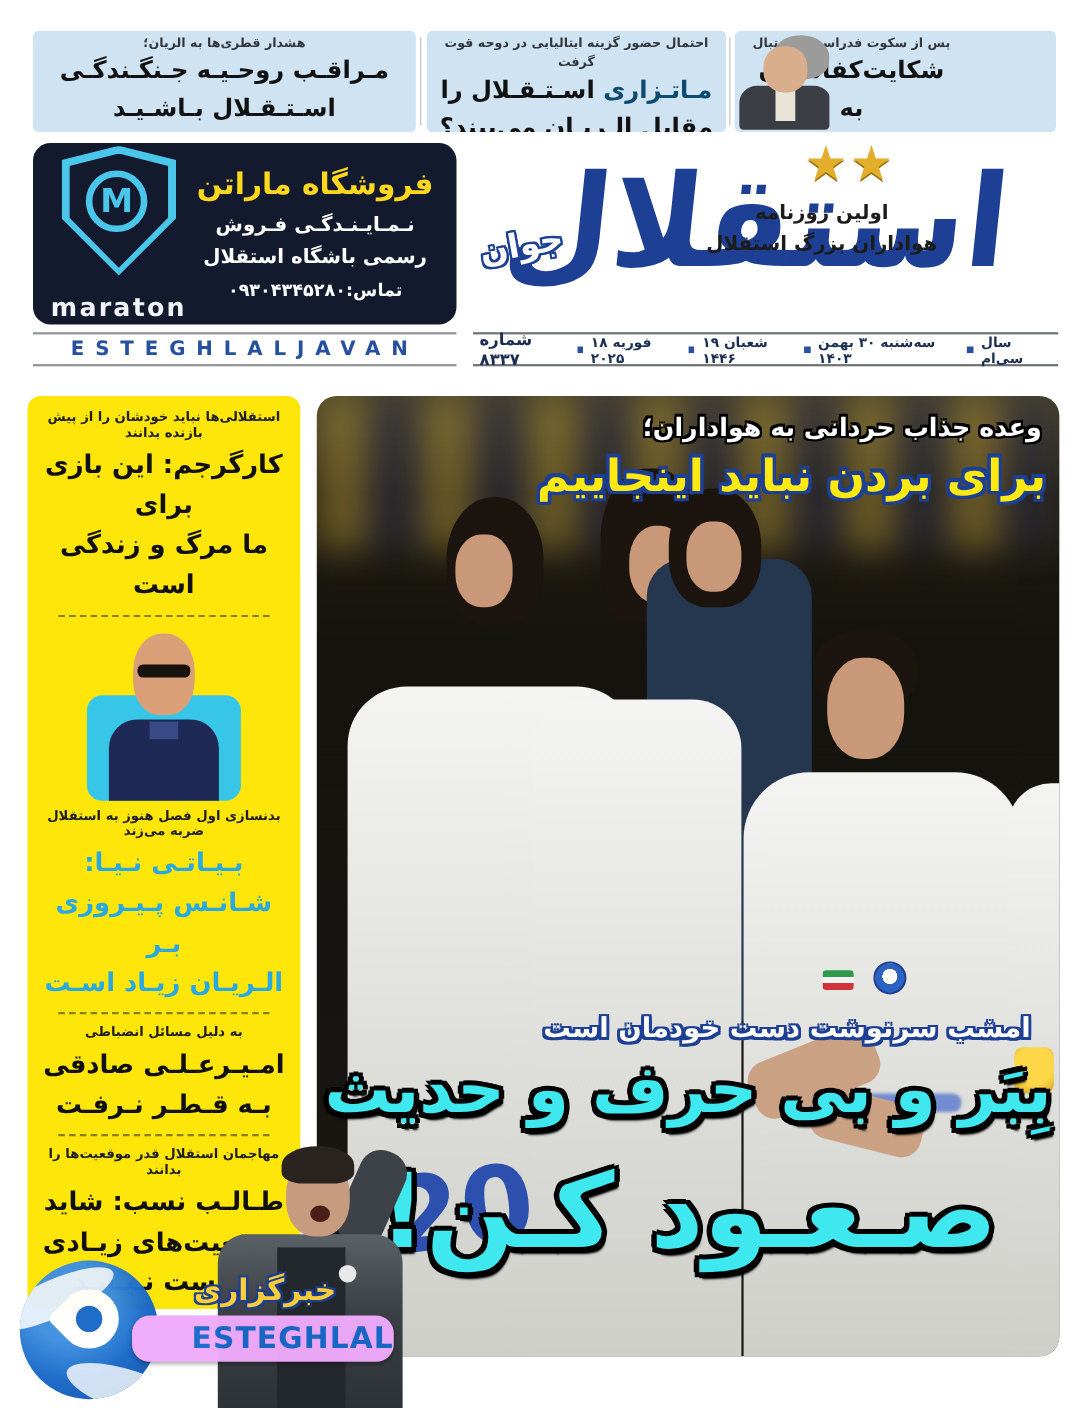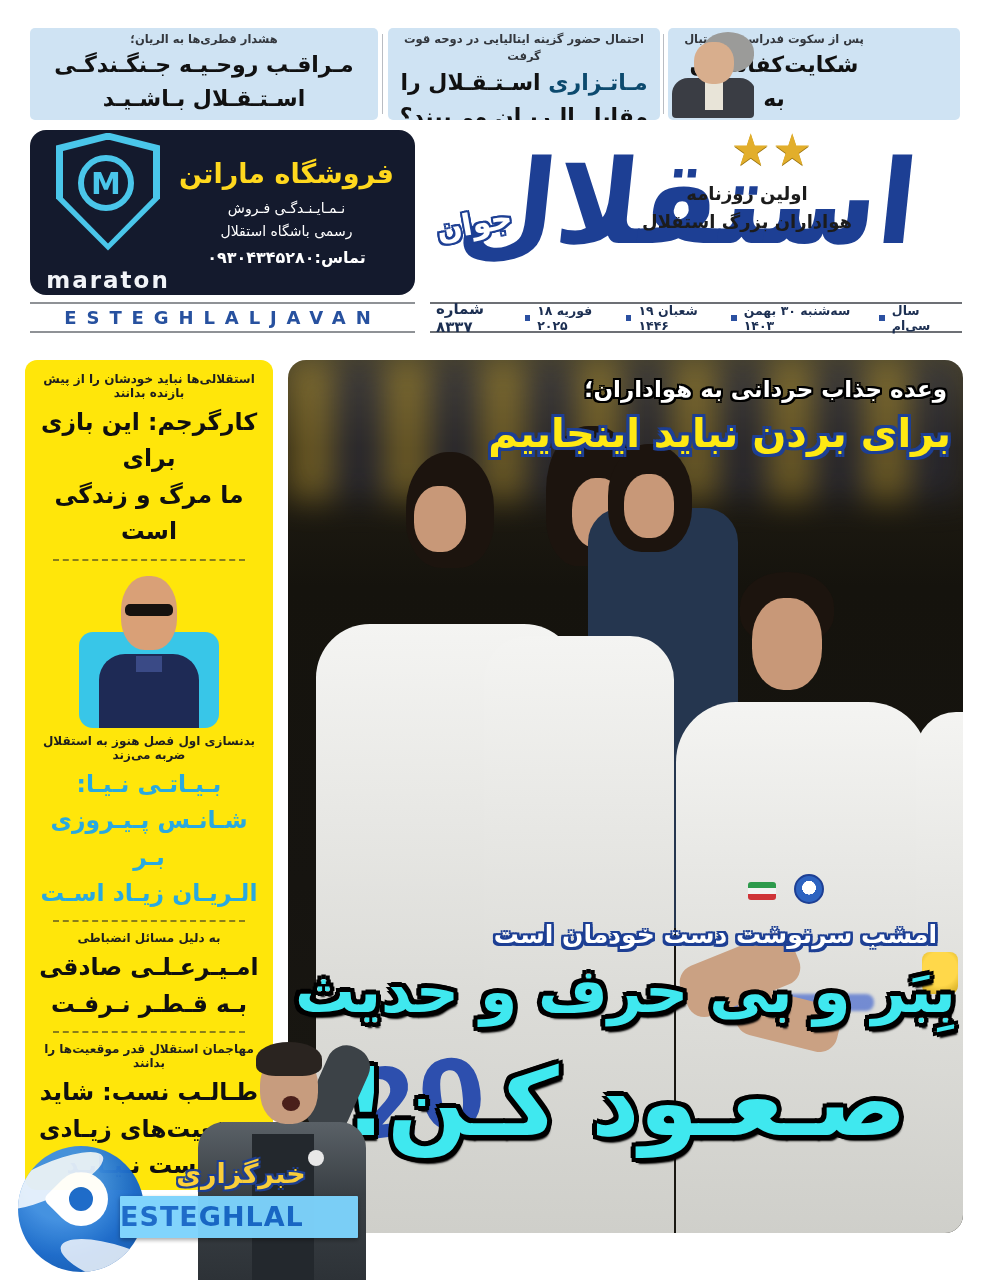--- a/index.html
+++ b/index.html
@@ -28,21 +28,21 @@
 
   
   #maraton { left:30px; top:130px; width:385px; height:165px; background:#141a2d; border-radius:16px; display:flex; flex-direction:row; align-items:center; padding:10px 14px; }
   .shield-wrap { width:128px; text-align:center; }
   .shield { position:relative; width:104px; height:118px; margin:0 auto; background:#4ac6ea; clip-path:polygon(50% 0,100% 11%,100% 56%,50% 100%,0 56%,0 11%); }
   .shield .inner { position:absolute; left:7px; top:7px; width:90px; height:104px; background:#141a2d; clip-path:polygon(50% 0,100% 11%,100% 56%,50% 100%,0 56%,0 11%); }
   .shield .ring { position:absolute; left:22px; top:22px; width:56px; height:56px; border-radius:50%; border:6px solid #4ac6ea; color:#4ac6ea; font-size:30px; font-weight:900; line-height:46px; }
   .brand-latin { color:#f2f4f8; font-weight:700; font-size:23px; letter-spacing:2px; margin-top:16px; }
   .ad-text { flex:1; text-align:center; color:#fff; }
   .ad-title { color:#ffd81e; font-size:27px; font-weight:900; margin-bottom:8px; }
-  .ad-line { font-size:14px; font-weight:400; line-height:1.6; }
+  .ad-line { font-size:18px; font-weight:700; line-height:1.6; }
   .ad-phone { font-size:16px; font-weight:900; margin-top:6px; }
 
   
   #masthead { left:430px; top:122px; width:532px; height:176px; }
   .logo-big { position:absolute; right:8px; top:10px; width:100%; text-align:center; font-size:112px; font-weight:900; color:#1d3f94; transform:skewX(-6deg) scaleY(1.04); letter-spacing:-4px; line-height:1.25; }
   .javan-badge { position:absolute; left:6px; top:84px; font-size:30px; font-weight:900; color:#fff; transform:rotate(-10deg);
       text-shadow:2px 2px 0 #1d3f94,-2px 2px 0 #1d3f94,2px -2px 0 #1d3f94,-2px -2px 0 #1d3f94,0 2px 0 #1d3f94,0 -2px 0 #1d3f94,2px 0 0 #1d3f94,-2px 0 0 #1d3f94; }
   .stars { position:absolute; right:148px; top:2px; font-size:44px; letter-spacing:2px; color:#e2ae2b; text-shadow:0 1px 0 #9a7310; }
   .tagline { position:absolute; right:110px; top:58px; text-align:center; font-size:18px; font-weight:700; color:#1c1c1c; line-height:1.55; }
 
@@ -105,21 +105,21 @@
 
   
   #watermark { left:18px; top:1142px; width:345px; height:138px; z-index:40; opacity:.97; }
   .wm-ball { position:absolute; left:0; top:4px; width:126px; height:126px; border-radius:50%; background:radial-gradient(circle at 35% 30%, #3f8fe0 0 30%, #1868c8 60%, #0e4f9e 100%); overflow:hidden; }
   .wm-ball .seam1 { position:absolute; left:-30px; top:18px; width:120px; height:34px; border-radius:50%; background:rgba(255,255,255,0.85); transform:rotate(-24deg); }
   .wm-ball .seam2 { position:absolute; left:40px; bottom:-12px; width:120px; height:38px; border-radius:50%; background:rgba(255,255,255,0.8); transform:rotate(18deg); }
   .wm-pin { position:absolute; left:36px; top:30px; width:54px; height:54px; background:#ffffff; border-radius:50% 50% 50% 6px; transform:rotate(45deg); }
   .wm-pin .hole { position:absolute; left:15px; top:15px; width:24px; height:24px; border-radius:50%; background:#1868c8; }
   .wm-agency { position:absolute; left:108px; top:16px; width:230px; text-align:center; font-size:27px; font-weight:900; color:#ffd23a;
       text-shadow:2px 2px 0 #1d3f94,-2px 2px 0 #1d3f94,2px -2px 0 #1d3f94,-2px -2px 0 #1d3f94; }
-  .wm-box { position:absolute; left:102px; top:54px; width:238px; height:42px; background:#7dd3fc; border-radius:1px; box-shadow:0 2px 4px rgba(0,0,0,.35); text-align:left; line-height:42px; font-size:27px; font-weight:900; color:#1868c8; letter-spacing:1px; }
+  .wm-box { position:absolute; left:102px; top:54px; width:238px; height:42px; background:#f0abfc; border-radius:16px; box-shadow:0 2px 4px rgba(0,0,0,.35); text-align:right; line-height:42px; font-size:27px; font-weight:900; color:#1868c8; letter-spacing:1px; }
   .wm-news { position:absolute; left:120px; top:100px; width:220px; text-align:center; font-size:26px; font-weight:900; color:#ffffff; letter-spacing:4px;
       text-shadow:2px 2px 3px rgba(30,30,30,.8); }
   .wm-news .tld { font-size:13px; letter-spacing:1px; color:#ffd23a; }
 </style>
 </head>
 <body>
 
 <div id="topbox-left" class="topbox rtl">
   <div class="kick">هشدار قطری‌ها به الریان؛</div>
   <div class="hl">مـراقـب روحـیـه جـنگـندگـی</div>

